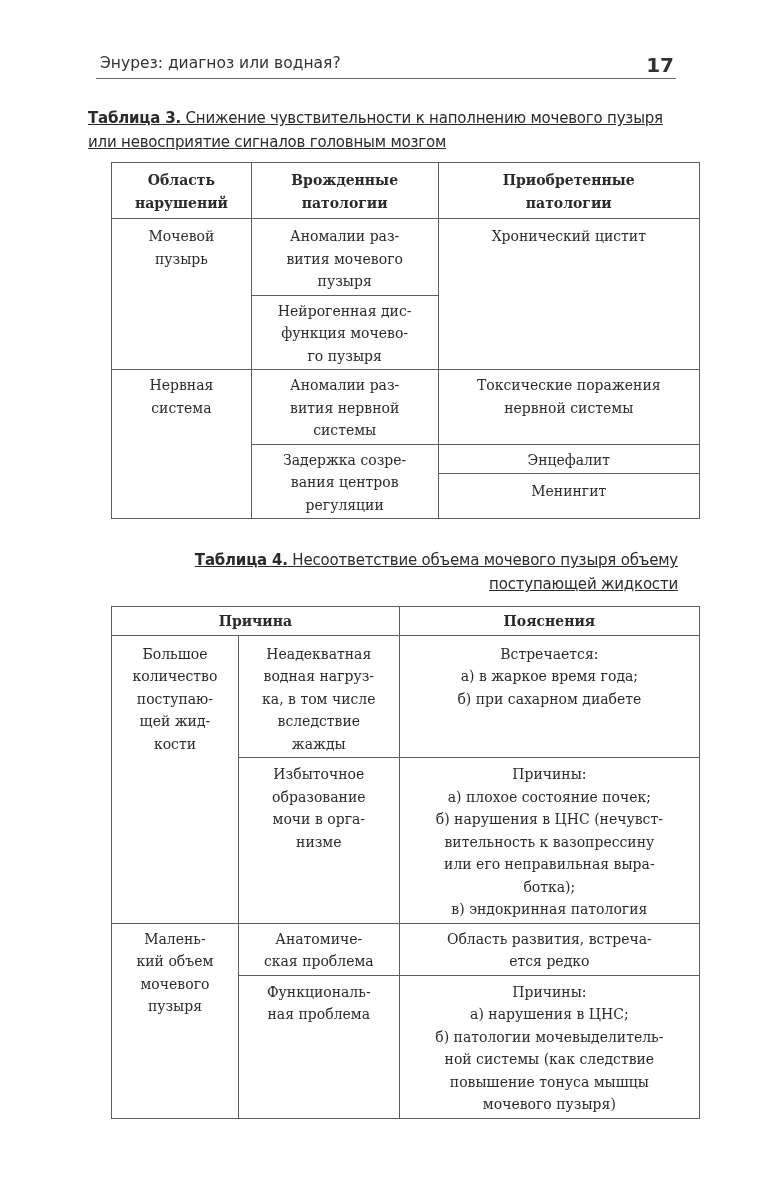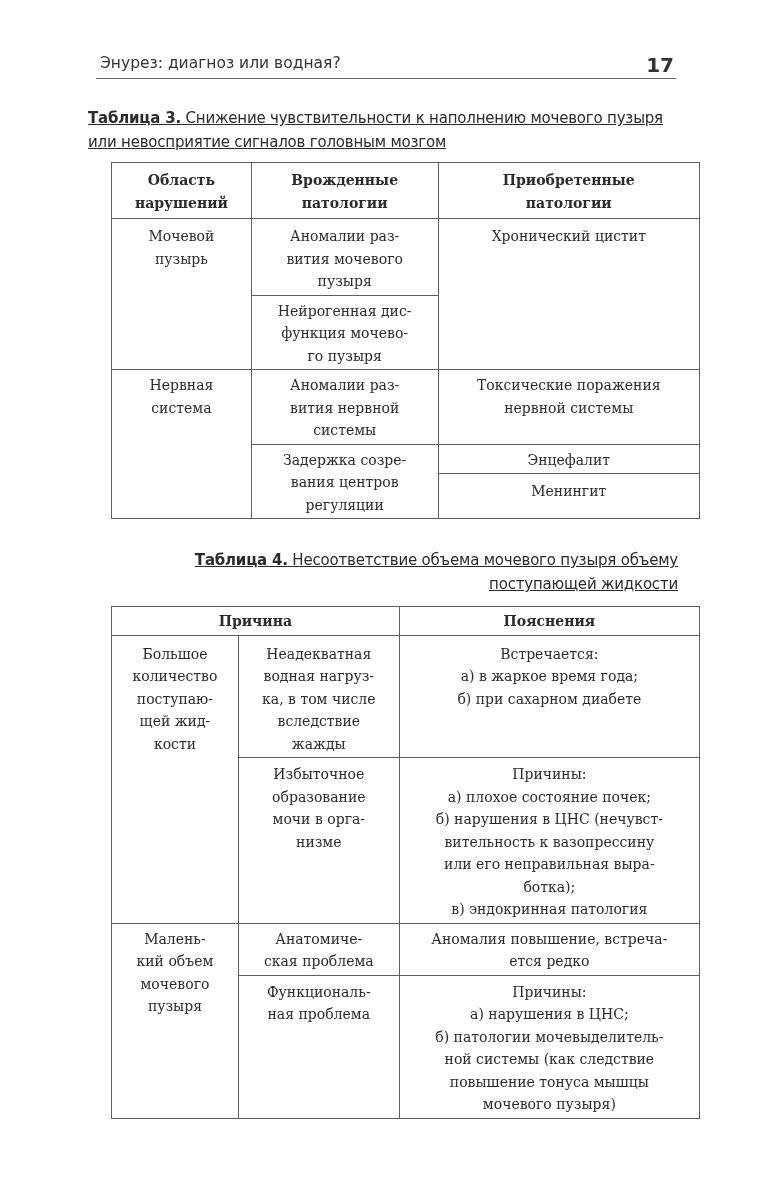--- a/index.html
+++ b/index.html
@@ -131,21 +131,21 @@
 ботка);
 в) эндокринная патология</td>
   </tr>
   <tr>
     <td rowspan="2" class="pre" style="padding-top:4px">Малень-
 кий объем
 мочевого
 пузыря</td>
     <td class="pre" style="padding-top:4px">Анатомиче-
 ская проблема</td>
-    <td class="pre" style="padding-top:4px">Аномалия повышение, встреча-
+    <td class="pre" style="padding-top:4px">Область развития, встреча-
 ется редко</td>
   </tr>
   <tr>
     <td class="pre" style="padding-top:5px">Функциональ-
 ная проблема</td>
     <td class="pre" style="padding-top:5px">Причины:
 а) нарушения в ЦНС;
 б) патологии мочевыделитель-
 ной системы (как следствие
 повышение тонуса мышцы

